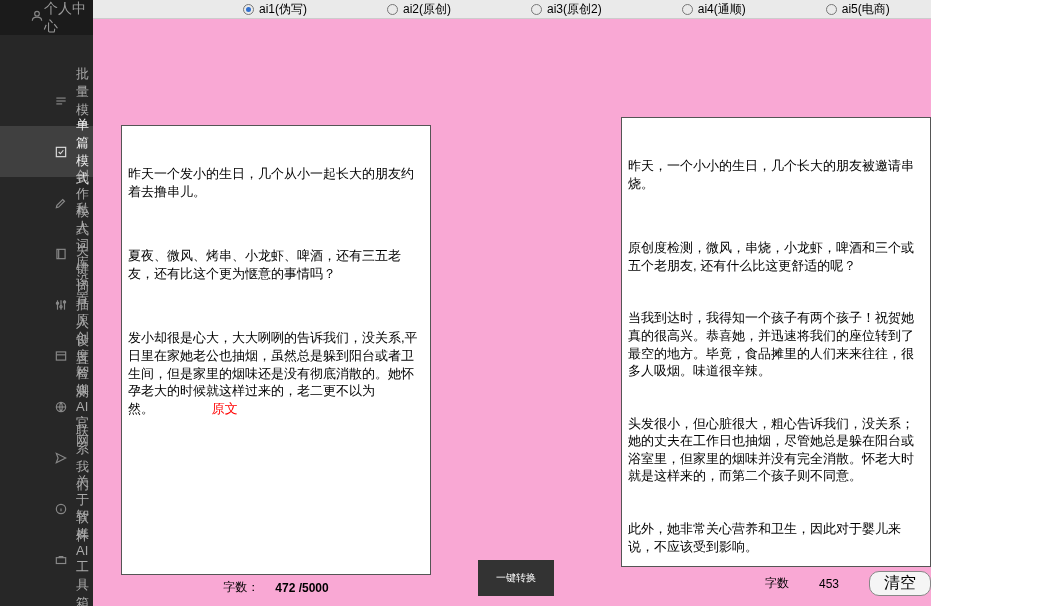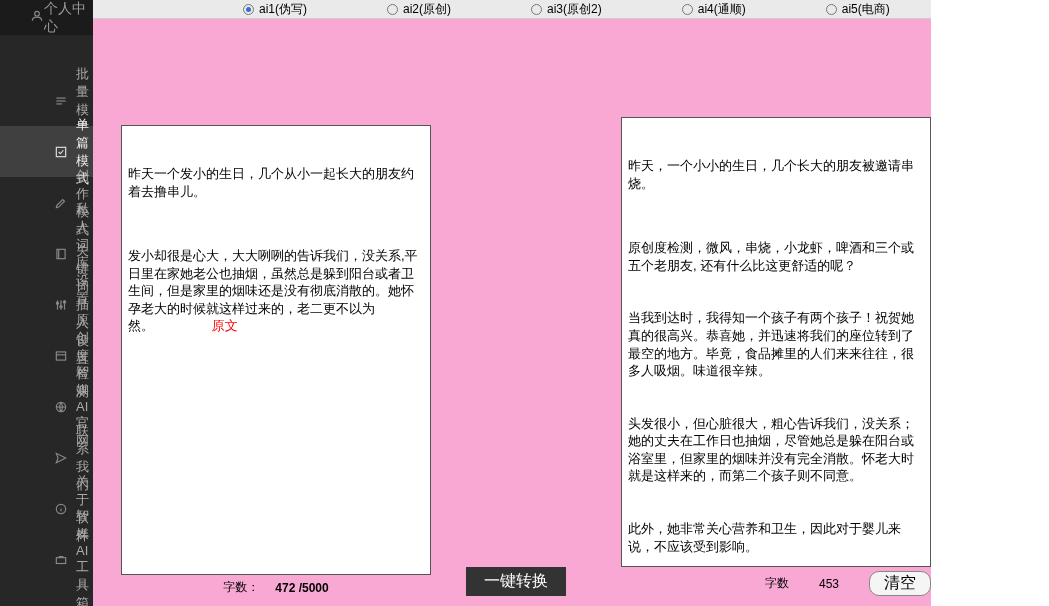--- a/index.html
+++ b/index.html
@@ -20,21 +20,21 @@
     .col-left { margin-left: 28px; width: 310px; }
     .col-right { margin-left: 20px; width: 310px; }
     .textbox { width: 310px; height: 450px; border: 1px solid #555; padding: 4px 6px; font-size: 13px; line-height: 1.35; overflow-y: scroll; white-space: pre-wrap; word-break: break-all; background: #fff; margin-top: 88px; }
     .label-red { color: #ff0000; display: inline; }
     .textbox p { margin-bottom: 12px; }
     .count-row { margin-top: 4px; font-size: 12px; display: flex; align-items: center; width: 310px; }
     .count-row.left { justify-content: center; gap: 16px; }
     .count-row.right { justify-content: flex-end; gap: 30px; align-items: center; }
     .clear-btn { border: 1px solid #888; border-radius: 10px; padding: 1px 14px; font-size: 16px; background: #f5f5f5; cursor: pointer; }
     .middle { width: 170px; display: flex; align-items: center; justify-content: center; }
-    .convert-btn { background: #333; color: #fff; border: none; padding: 4px 18px; font-size: 16px; cursor: pointer; }
+    .convert-btn { background: #333; color: #fff; border: none; padding: 11px 18px; font-size: 10px; cursor: pointer; }
     .sb-icon svg { width: 14px; height: 14px; }
   </style>
 </head>
 <body>
 
 <div class="container">
   <div class="sidebar">
     <div class="sidebar-header">
       <span class="icon sb-icon"><svg viewBox="0 0 24 24" fill="none" stroke="#888" stroke-width="2">
             <circle cx="12" cy="8" r="4"></circle>
@@ -161,20 +161,21 @@
       <div class="radio">
           <span class="circle"></span>
           <span>ai5(电商)</span>
         </div>
     </div>
 
     <div class="content">
       <div class="col col-left">
         <div class="textbox">
           <p>昨天一个发小的生日，几个从小一起长大的朋友约着去撸串儿。</p>
+          <p>夏夜、微风、烤串、小龙虾、啤酒，还有三五老友，还有比这个更为惬意的事情吗？</p>
           <p><span>发小却很是心大，大大咧咧的告诉我们，没关系,平日里在家她老公也抽烟，虽然总是躲到阳台或者卫生间，但是家里的烟味还是没有彻底消散的。她怀孕老大的时候就这样过来的，老二更不以为然。</span>&nbsp;&nbsp;&nbsp;&nbsp;&nbsp;&nbsp;&nbsp;&nbsp;&nbsp;&nbsp;&nbsp;&nbsp;&nbsp;&nbsp;&nbsp;&nbsp;<span class="label-red">原文</span></p>
           
           
           
           
         </div>
         <div class="count-row left">
           <span>字数：</span>
           <span><b>472</b><b> /5000</b></span>
         </div>

